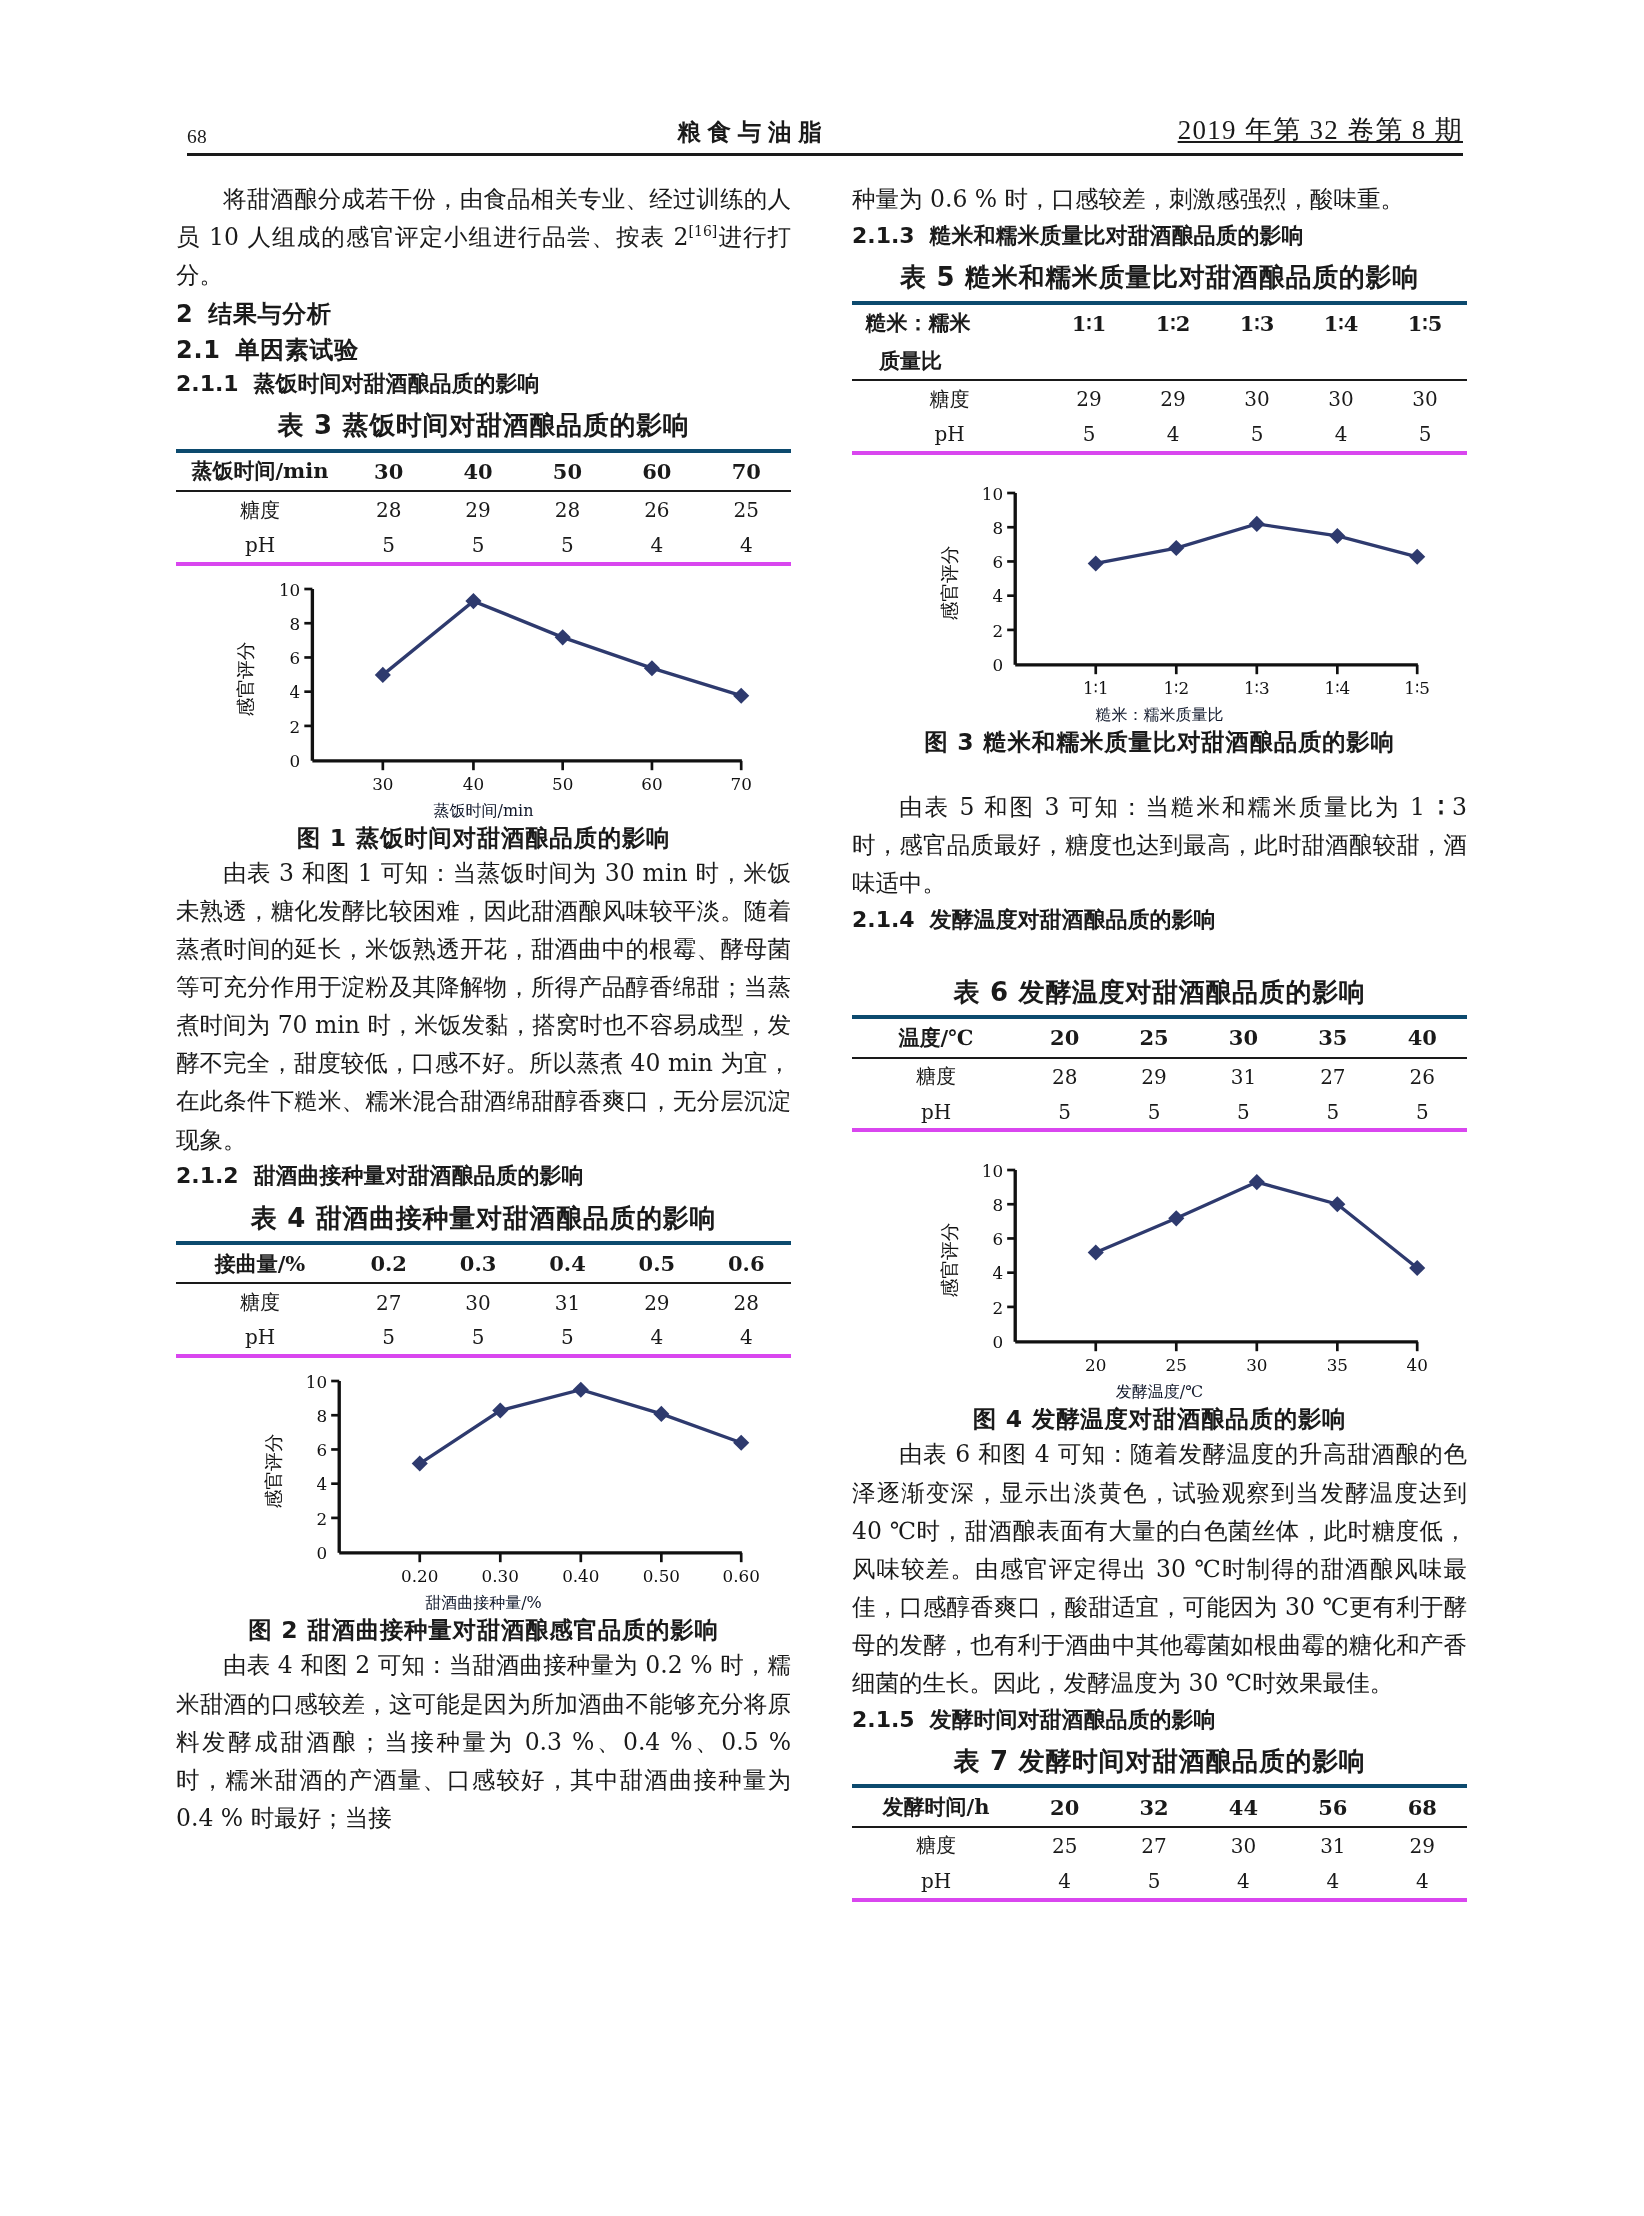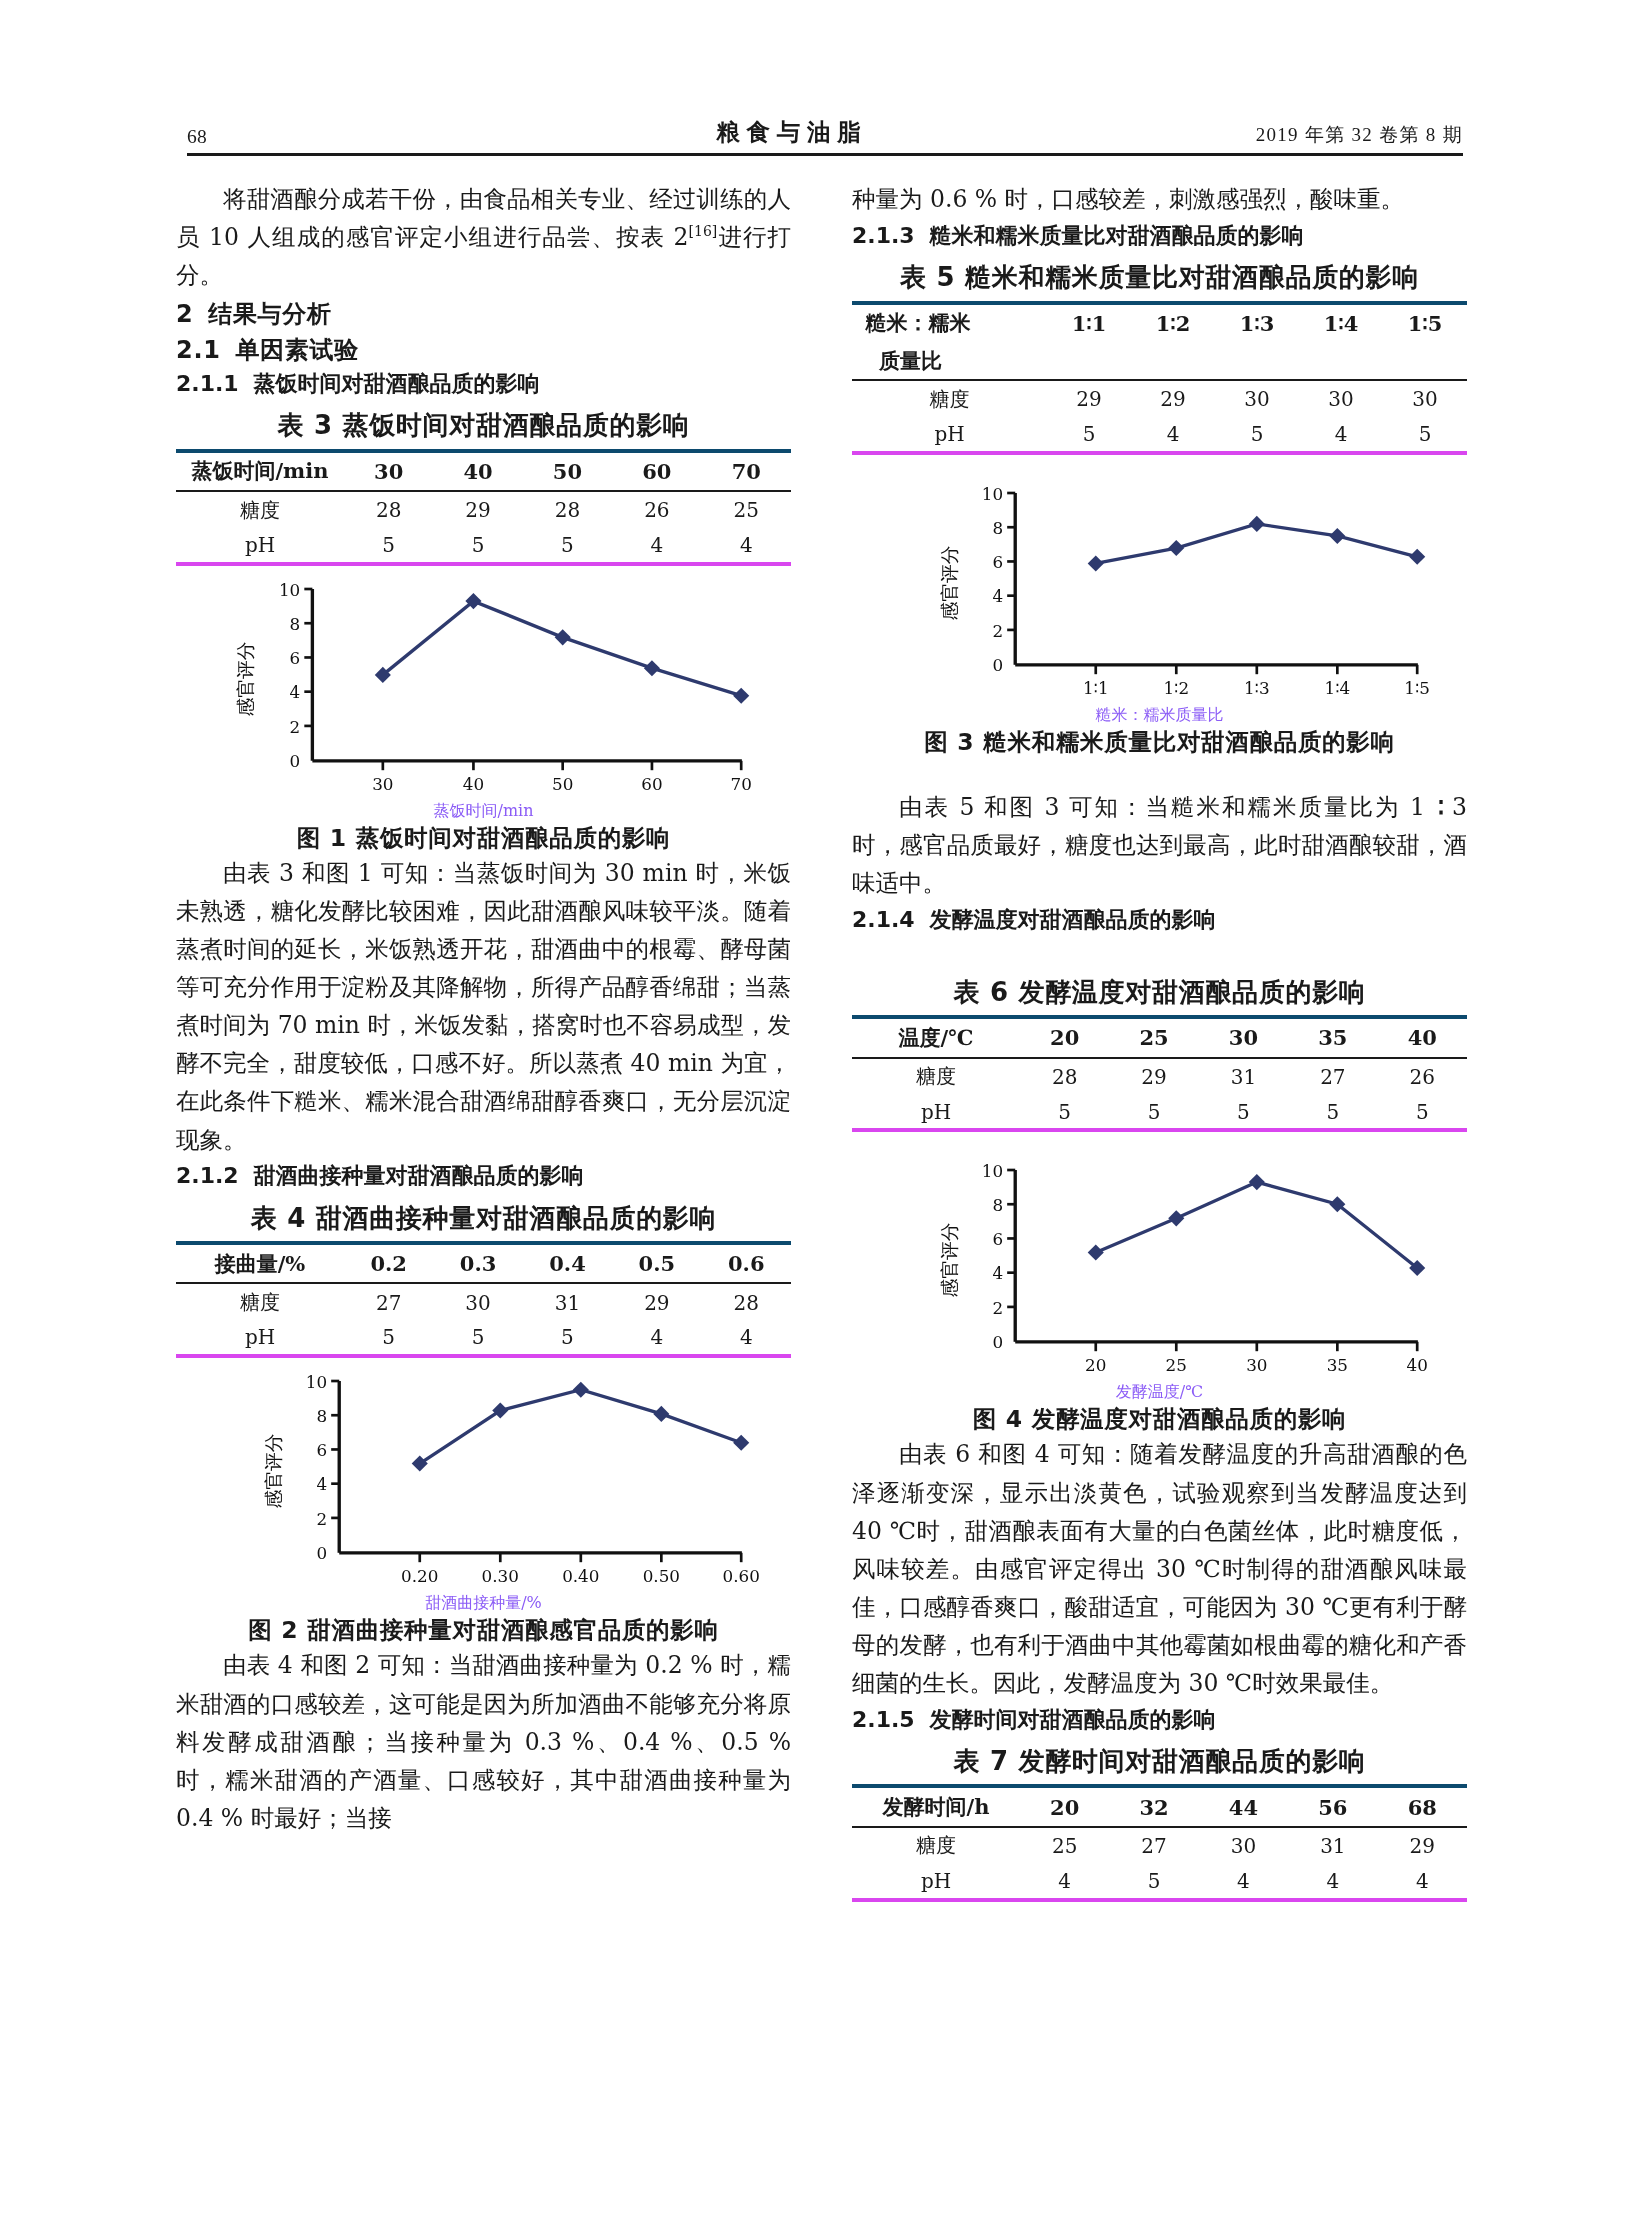--- a/index.html
+++ b/index.html
@@ -15,21 +15,21 @@
   
   .header {
     position:absolute; left:187px; top:101px; width:1276px; height:47px;
     display:flex; align-items:flex-end; justify-content:space-between;
   }
   .folio { font-size:19.5px; letter-spacing:0.3px; }
   .journal-name {
     font-family:"DejaVu Serif",serif; font-weight:bold;
     font-size:23.5px; letter-spacing:6.7px; margin-left:121px;
   }
-  .issue { font-size:19px; letter-spacing:1.3px; }
+  .issue { font-size:27px; letter-spacing:1.3px;text-decoration:underline; }
   .header-rule {
     position:absolute; left:187px; top:153px; width:1276px; height:2.7px; background:#1a1a1a;
   }
 
   
   .col { position:absolute; top:180px; width:615px; }
   .col-left  { left:176px; }
   .col-right { left:852px; }
 
   p.body {
@@ -69,21 +69,21 @@
   table.data th.rowlab, table.data td.rowlab { width:168px; }
   .rule-top    { border-top:4px solid #0c4a6e; }
   .rule-mid    { border-top:2px solid #1a1a1a; }
   .rule-bottom { border-bottom:4px solid #d946ef; }
 
   
   .fig { margin:12px 0 0 0; }
   .chart-wrap { width:100%; display:flex; justify-content:center; }
   .axis-caption {
     text-align:center; font-size:16px; margin-top:1.3px;
-    font-family:"DejaVu Serif",serif; color:#8b5cf6;
+    font-family:"DejaVu Serif",serif; color:#0f172a;
   }
   .fig-caption {
     text-align:center; font-size:23.5px; font-weight:bold;
     font-family:"DejaVu Sans",sans-serif; margin-top:0px; letter-spacing:0.7px;
   }
   svg text { font-family:"DejaVu Serif",serif; }
   .gapA { height:14.8px; }
   .gapB { height:29.6px; }
 </style>
 </head>

